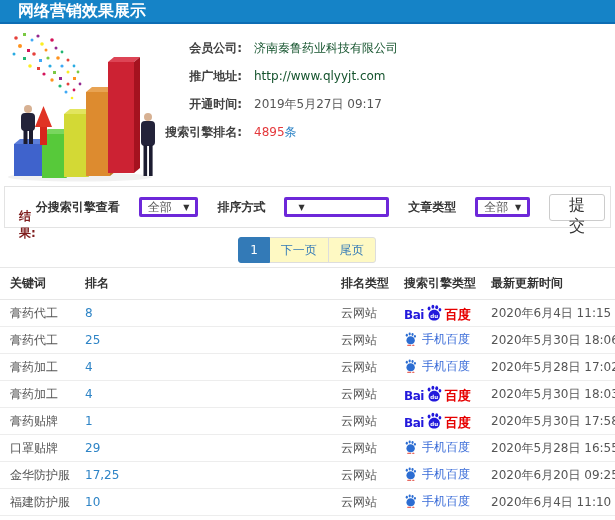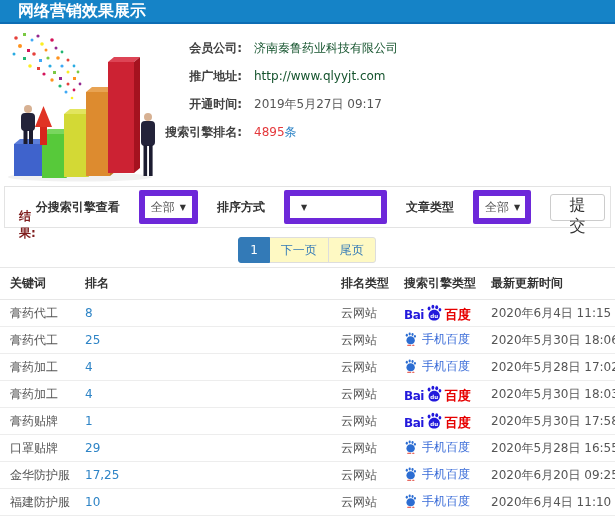--- a/index.html
+++ b/index.html
@@ -43,21 +43,21 @@
     height: 42px;
     display: flex;
     align-items: center;
     padding: 0 14px;
     background: #fff;
   }
   .result-label { font-weight: bold; color: #7f1d1d; margin-top: 36px; }
   .filter-controls { margin-left: auto; display: flex; align-items: center; gap: 19px; }
   .filter-label { font-weight: bold; color: #333; white-space: nowrap; }
   .select {
-    border: 6px solid #6d28d9; border-radius: 2px; height: 34px; background: #fff;
+    border: 3px solid #6d28d9; border-radius: 2px; height: 20px; background: #fff;
     display: flex; align-items: center; justify-content: space-between;
     padding: 0 6px; color: #555; cursor: pointer; white-space: nowrap;
   }
   .select .caret { font-size: 8px; color: #333; margin-left: 5px; }
   .w-sm { width: 63px; } .w-lg { width: 112px; } .w-sm2 { width: 58px; }
   .select.w-lg { font-size: 11px; }
   .submit-btn {
     border: 1px solid #ccc; border-radius: 3px; height: 27px; padding: 0 12px;
     background: #fff; color: #333; font-size: 16px; cursor: pointer; font-family: inherit;
   }

